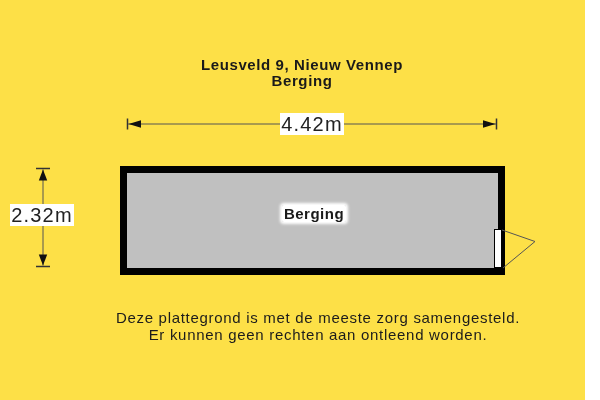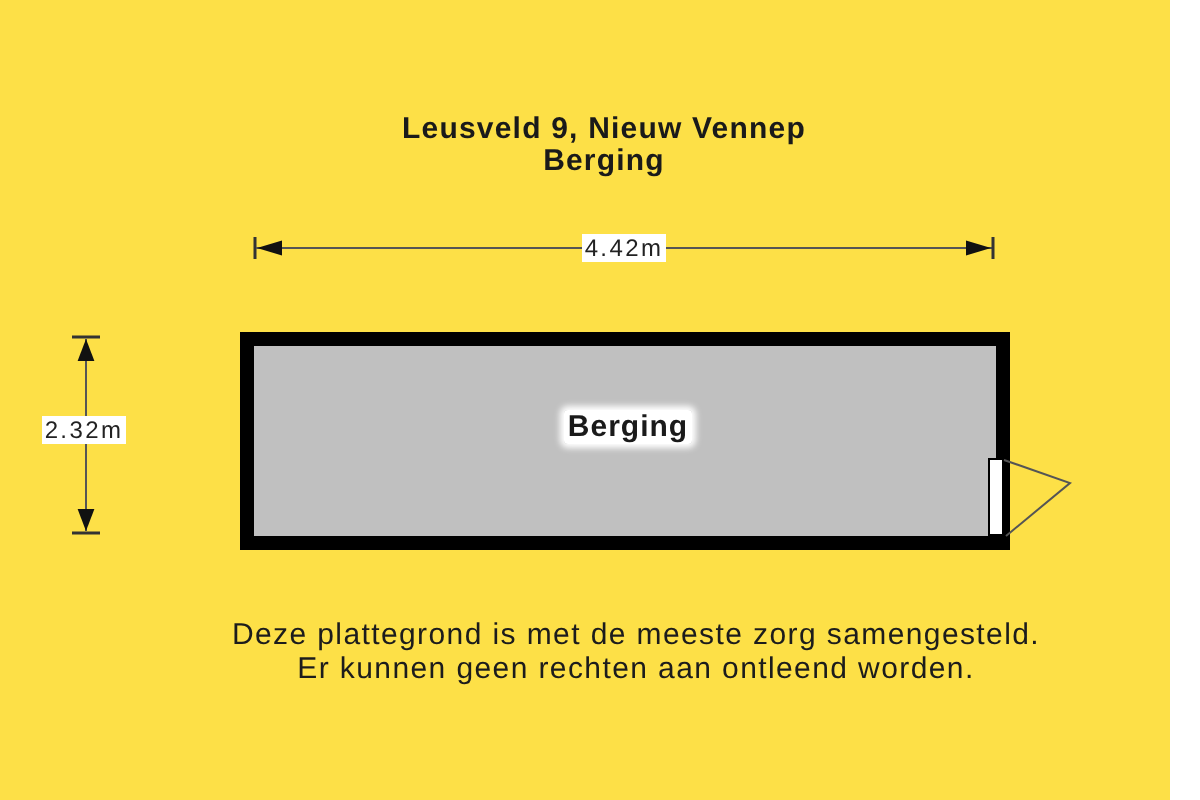--- a/index.html
+++ b/index.html
@@ -75,21 +75,21 @@
   .overlay {
     position: absolute;
     left: 0;
     top: 0;
     z-index: 4;
     pointer-events: none;
   }
   
   .dim-label {
     position: absolute;
-    font-size: 12px;
+    font-size: 20px;
     line-height: 16px;
     letter-spacing: 1.2px;
     color: #222222;
     text-align: center;
     z-index: 5;
   }
   .dim-label span {
     background: #ffffff;
     padding: 0 1px;
   }

